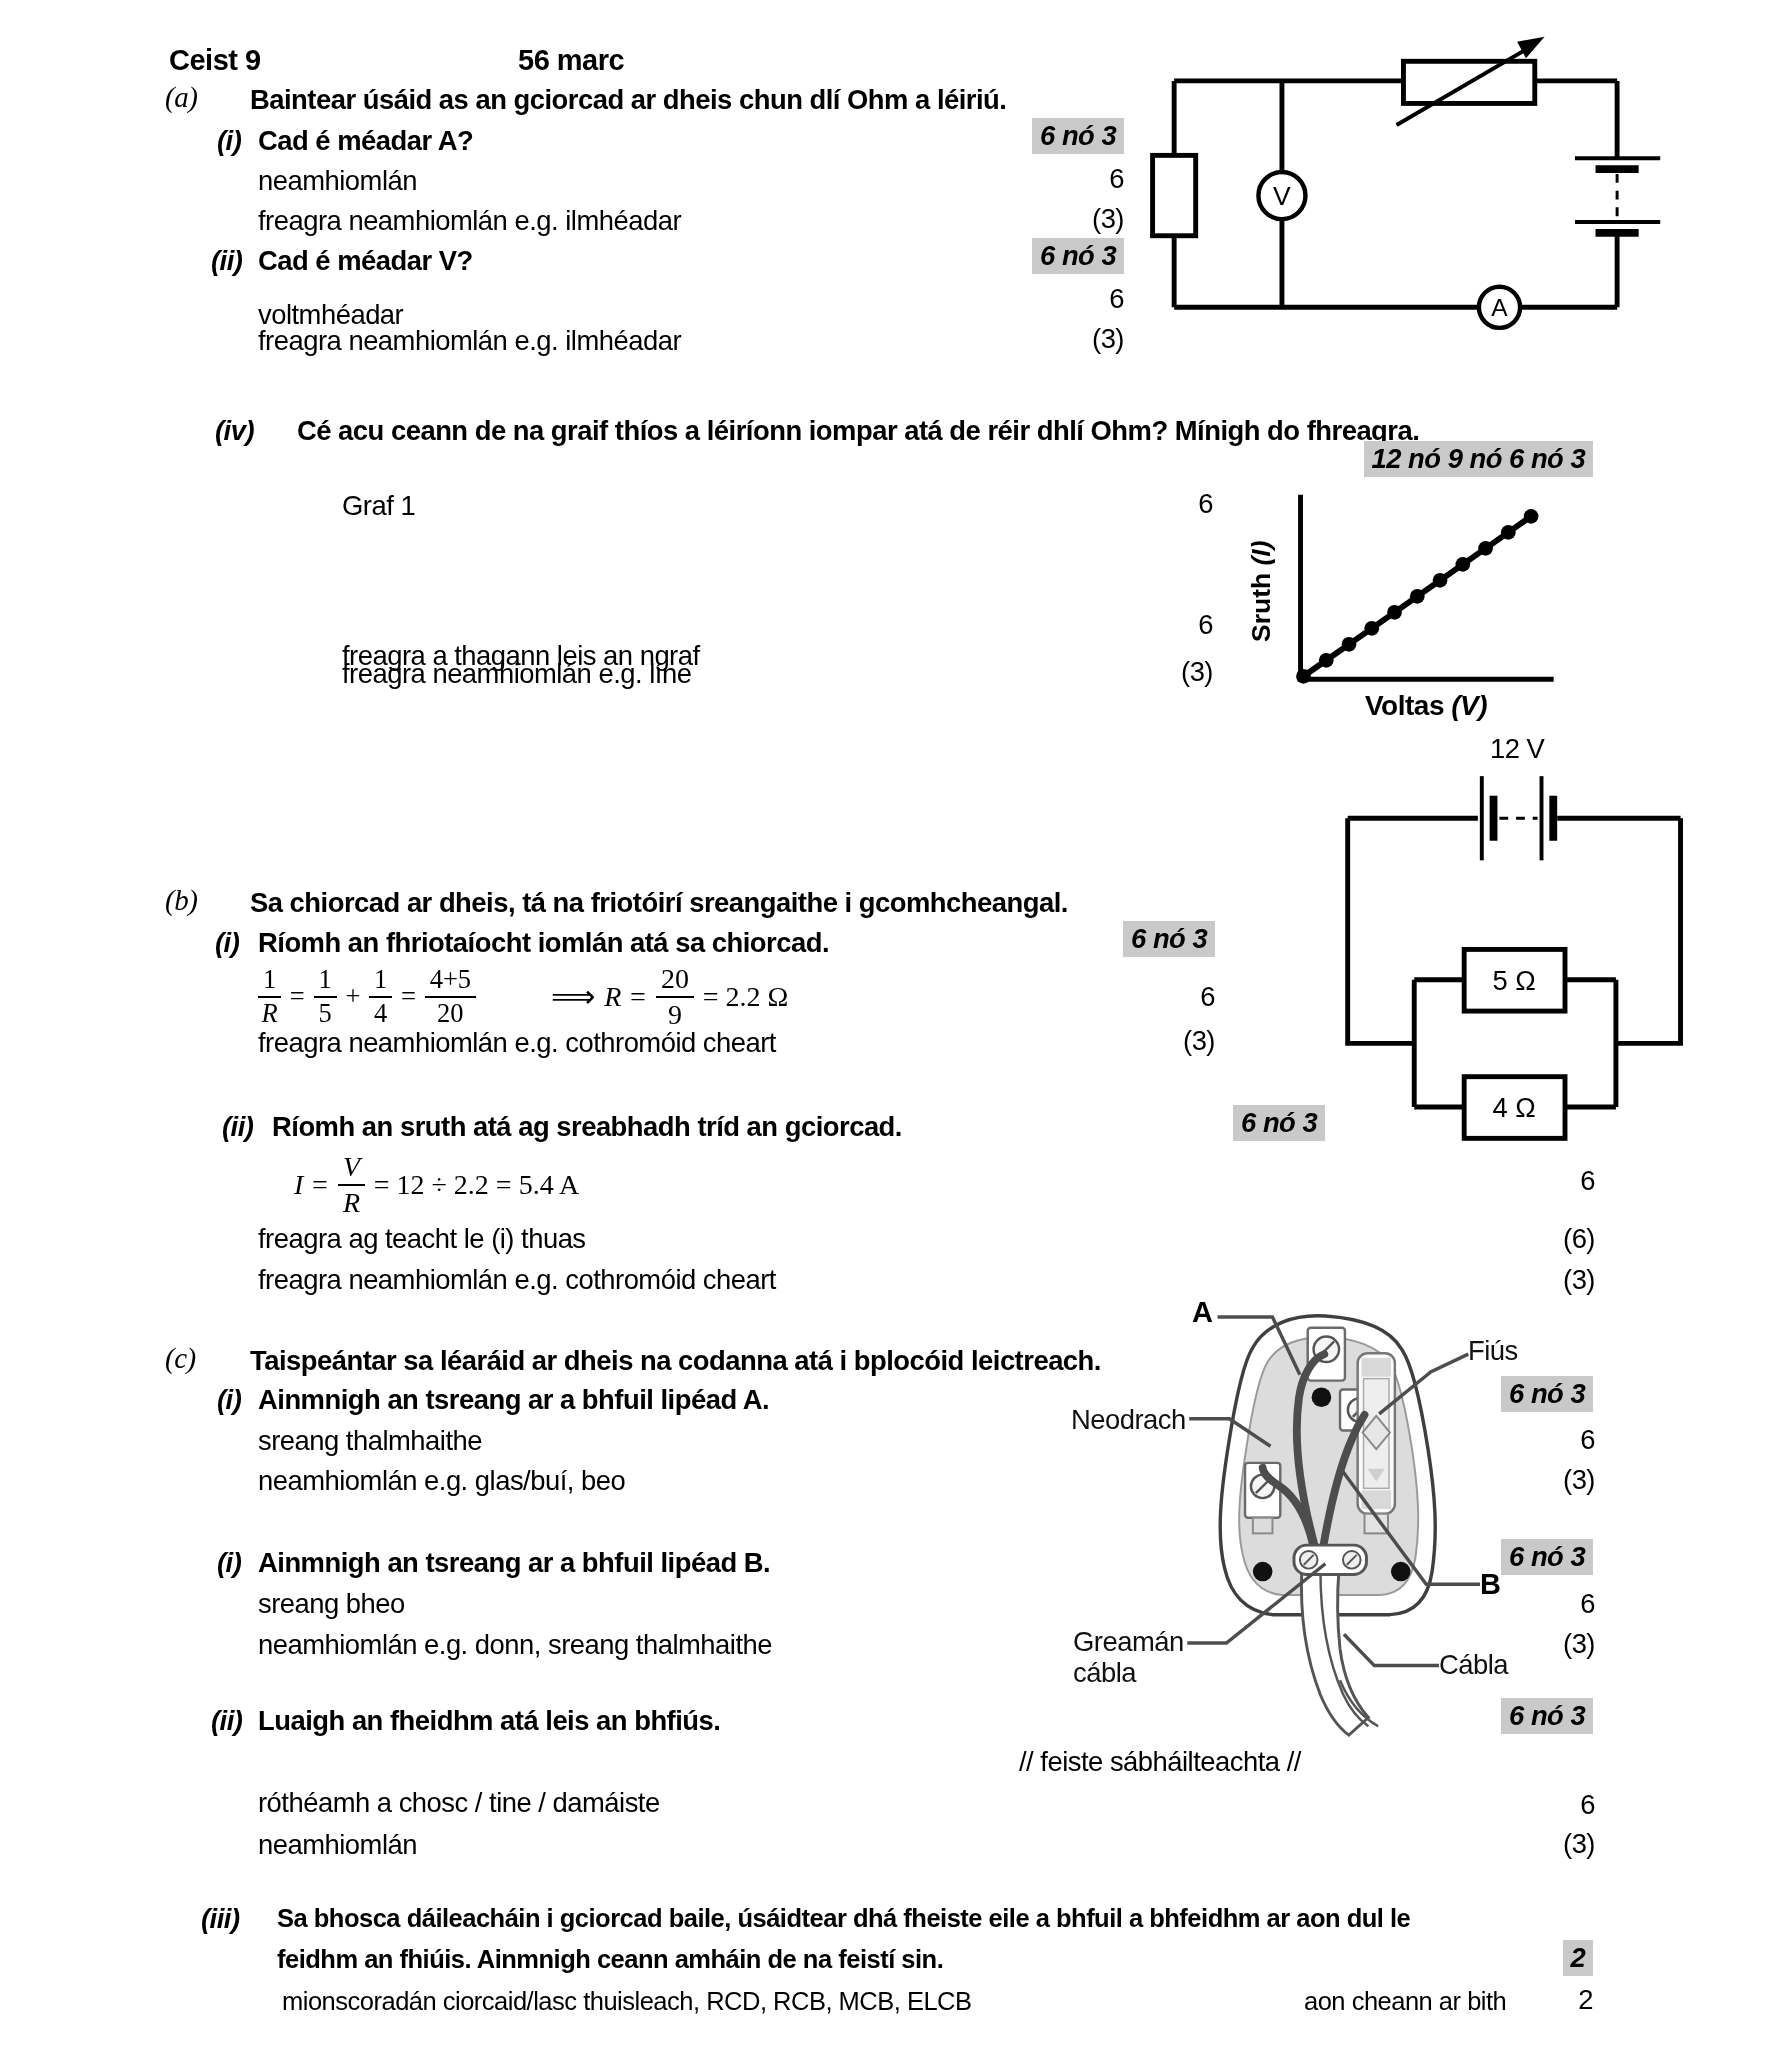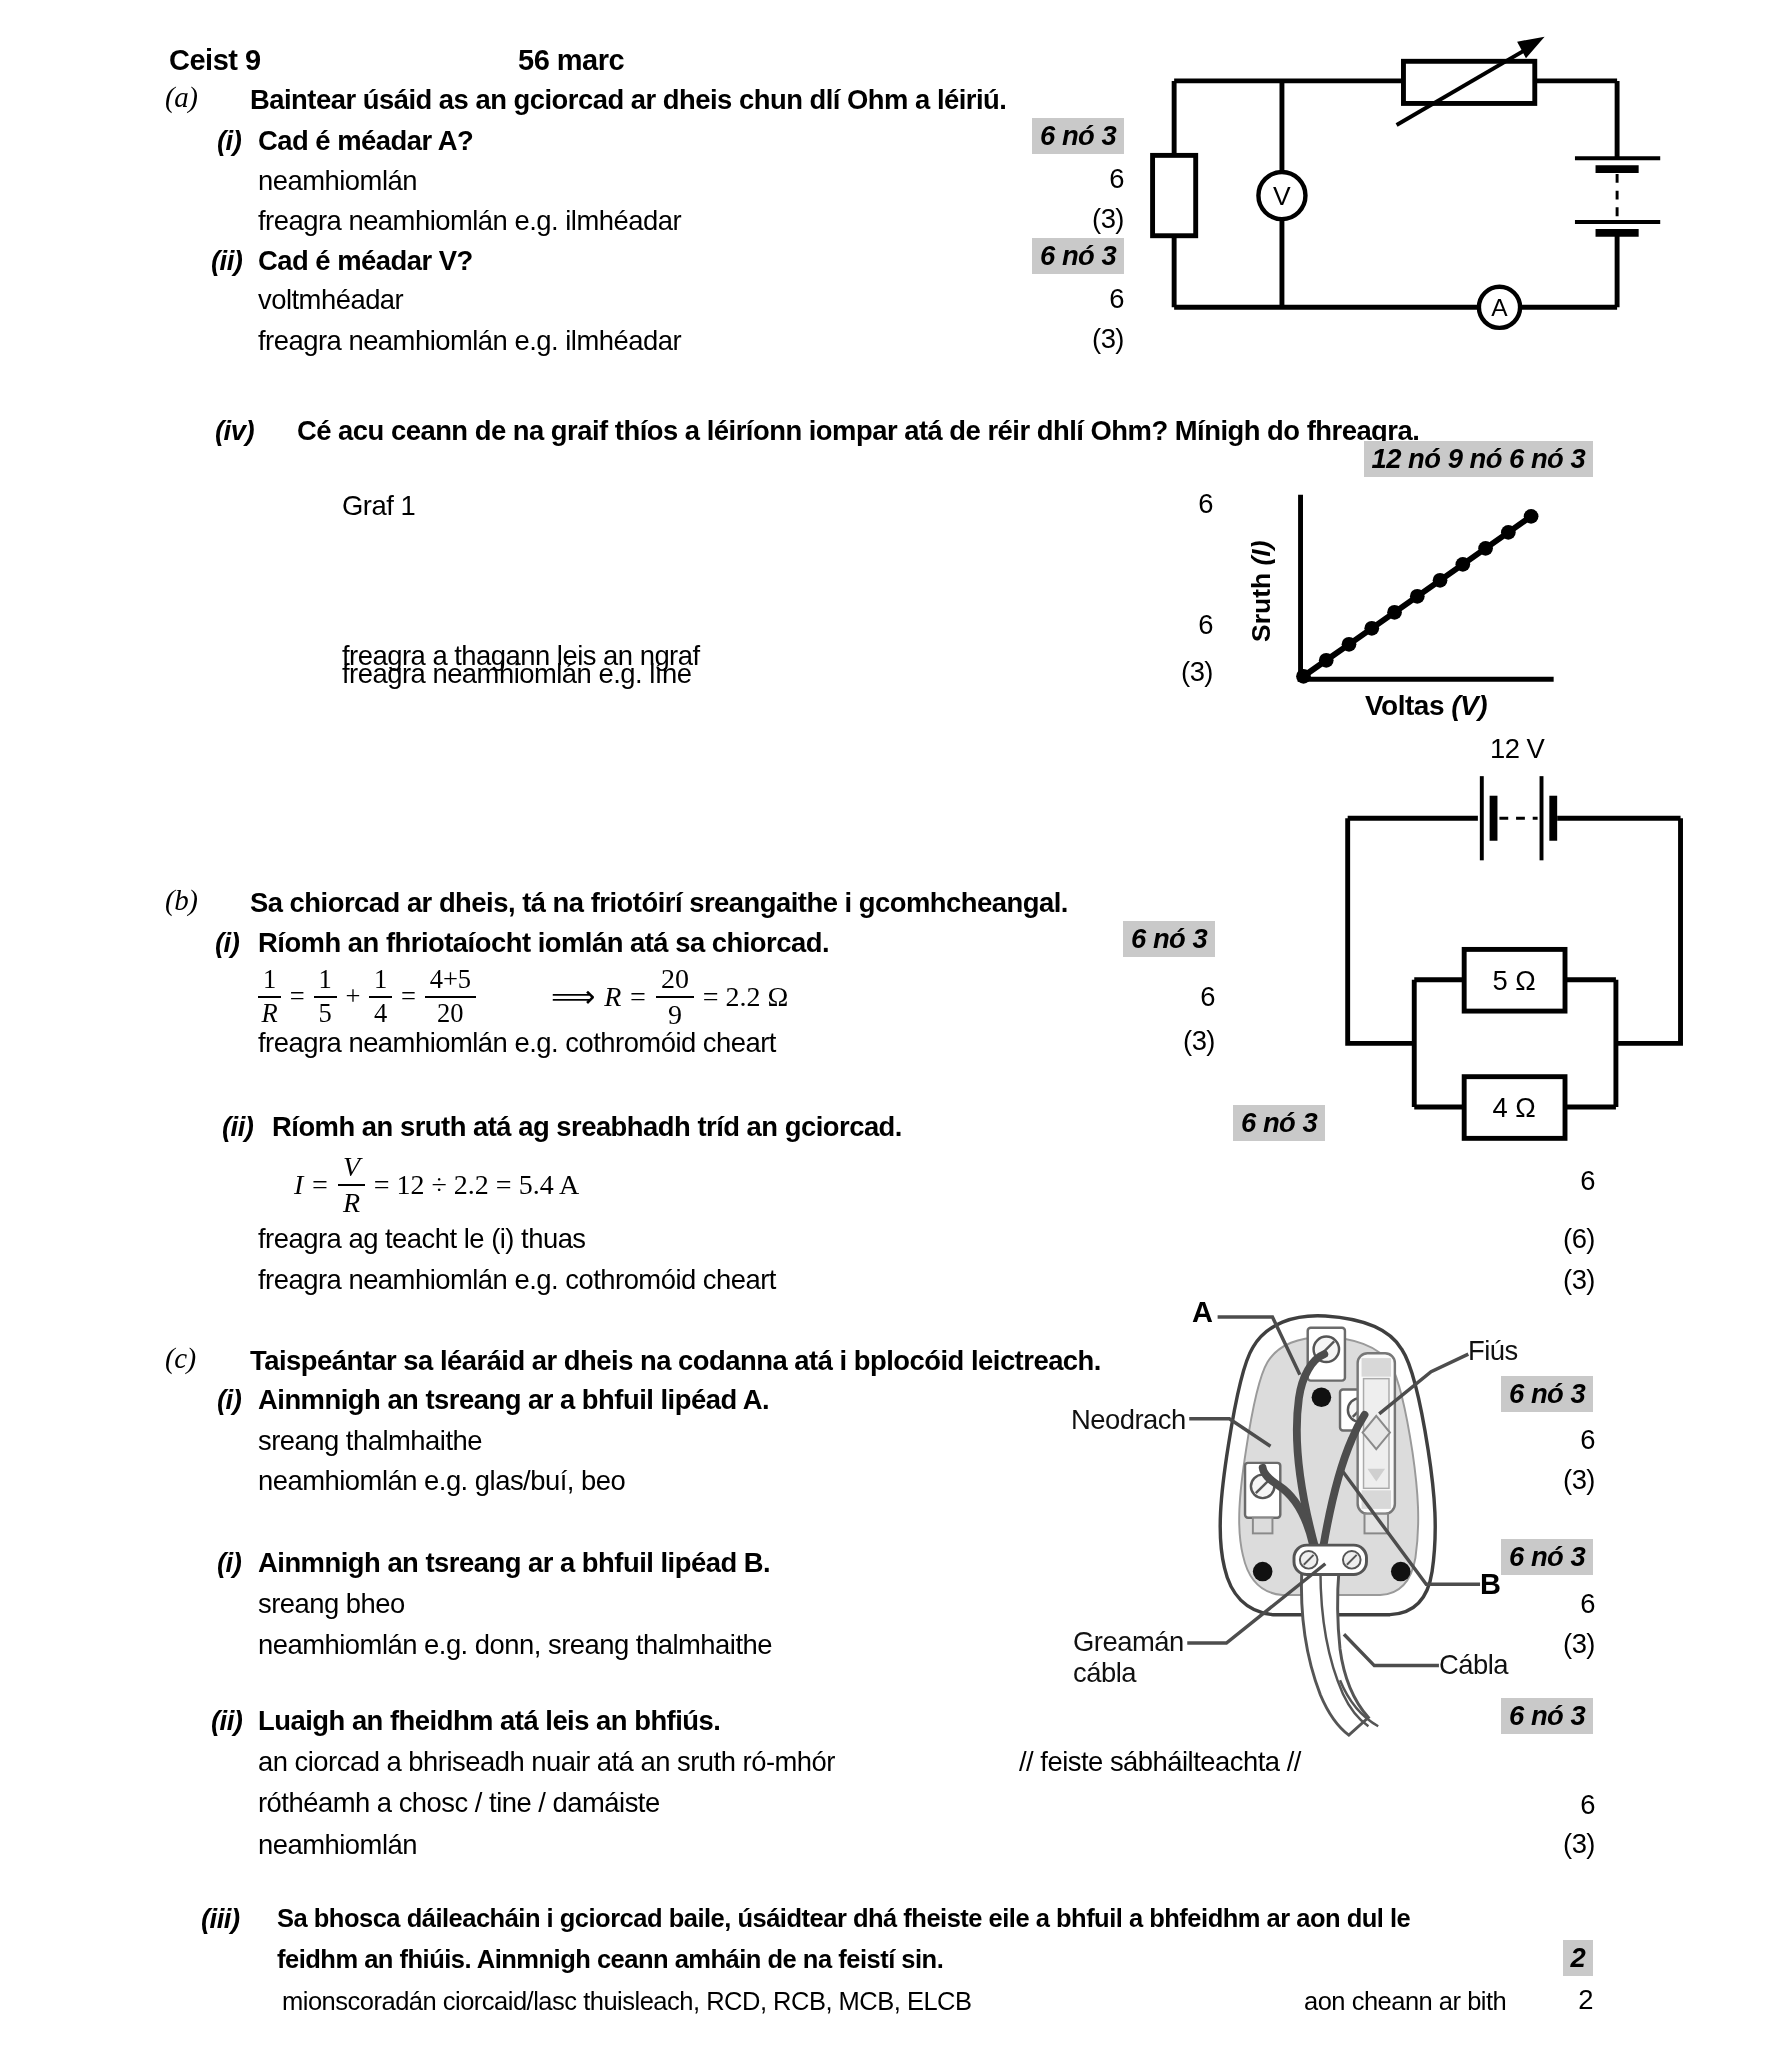--- a/index.html
+++ b/index.html
@@ -38,21 +38,21 @@
   <div class="t bold" style="left:258px;top:123px;">Cad é méadar A?</div>
   <div class="badgeAbs" style="right:658px;top:118px;">6 nó 3</div>
   <div class="t" style="left:258px;top:163px;">neamhiomlán</div>
   <div class="markR" style="right:658px;top:163px;">6</div>
   <div class="t" style="left:258px;top:203px;">freagra neamhiomlán e.g. ilmhéadar</div>
   <div class="markR" style="right:658px;top:203px;">(3)</div>
 
   <div class="t bold it" style="left:211px;top:243px;">(ii)</div>
   <div class="t bold" style="left:258px;top:243px;">Cad é méadar V?</div>
   <div class="badgeAbs" style="right:658px;top:238px;">6 nó 3</div>
-  <div class="t" style="left:258px;top:282px;">voltmhéadar</div>
+  <div class="t" style="left:258px;top:297px;">voltmhéadar</div>
   <div class="markR" style="right:658px;top:283px;">6</div>
   <div class="t" style="left:258px;top:323px;">freagra neamhiomlán e.g. ilmhéadar</div>
   <div class="markR" style="right:658px;top:323px;">(3)</div>
 
   <svg style="left:1127px;top:27.4px;" width="549" height="294" viewBox="0 0 560 300">
     <g stroke="#000" stroke-width="5" fill="none">
       <path d="M 48,55 L 282,55"></path>
       <path d="M 416,55 L 500,55"></path>
       <rect x="282" y="35" width="134" height="43" fill="#fff"></rect>
       <path d="M 48,55 L 48,131 M 48,213 L 48,286"></path>
@@ -209,21 +209,20 @@
   <div class="t bold" style="left:258px;top:1545px;">Ainmnigh an tsreang ar a bhfuil lipéad B.</div>
   <div class="badgeAbs" style="right:189px;top:1539px;">6 nó 3</div>
   <div class="t" style="left:258px;top:1586px;">sreang bheo</div>
   <div class="markR" style="right:187px;top:1588px;">6</div>
   <div class="t" style="left:258px;top:1627px;">neamhiomlán e.g. donn, sreang thalmhaithe</div>
   <div class="markR" style="right:187px;top:1628px;">(3)</div>
 
   <div class="t bold it" style="left:211px;top:1703px;">(ii)</div>
   <div class="t bold" style="left:258px;top:1703px;">Luaigh an fheidhm atá leis an bhfiús.</div>
   <div class="badgeAbs" style="right:189px;top:1698px;">6 nó 3</div>
-  <div class="t" style="left:258px;top:1744px;">an ciorcad a bhriseadh nuair atá an sruth ró-mhór</div>
   <div class="t" style="left:1019px;top:1744px;">// feiste sábháilteachta //</div>
   <div class="t" style="left:258px;top:1785px;">róthéamh a chosc / tine / damáiste</div>
   <div class="markR" style="right:187px;top:1789px;">6</div>
   <div class="t" style="left:258px;top:1827px;">neamhiomlán</div>
   <div class="markR" style="right:187px;top:1828px;">(3)</div>
 
   <div class="t bold it" style="left:201px;top:1901px;">(iii)</div>
   <div class="t bold fs27" style="left:277px;top:1901px;">Sa bhosca dáileacháin i gciorcad baile, úsáidtear dhá fheiste eile a bhfuil a bhfeidhm ar aon dul le</div>
   <div class="t bold fs27" style="left:277px;top:1942px;">feidhm an fhiúis. Ainmnigh ceann amháin de na feistí sin.</div>
   <div class="badgeAbs" style="right:189px;top:1940px;">2</div>

